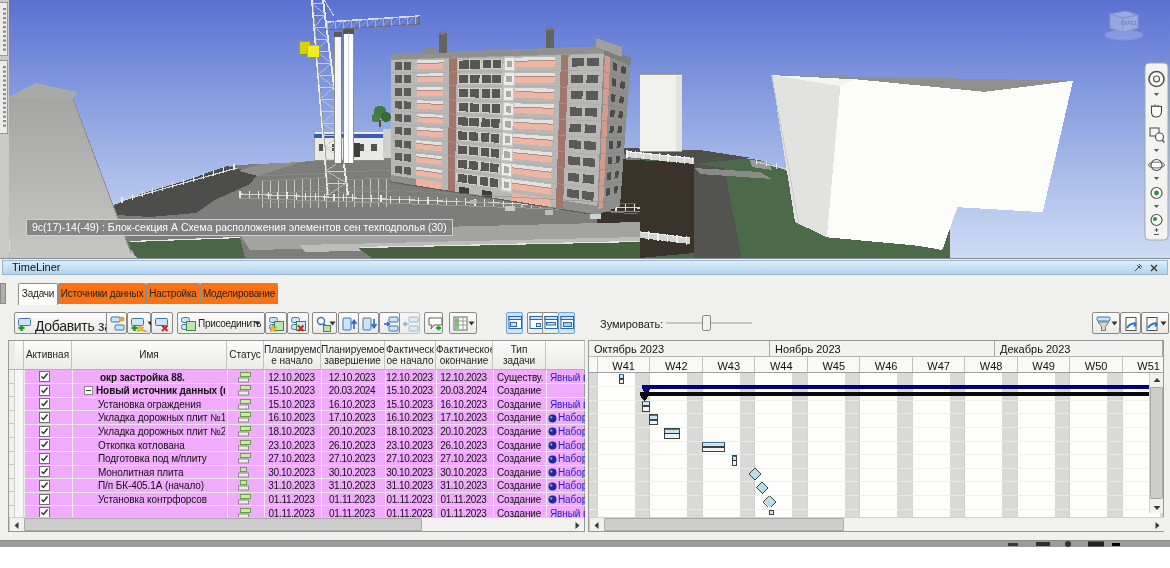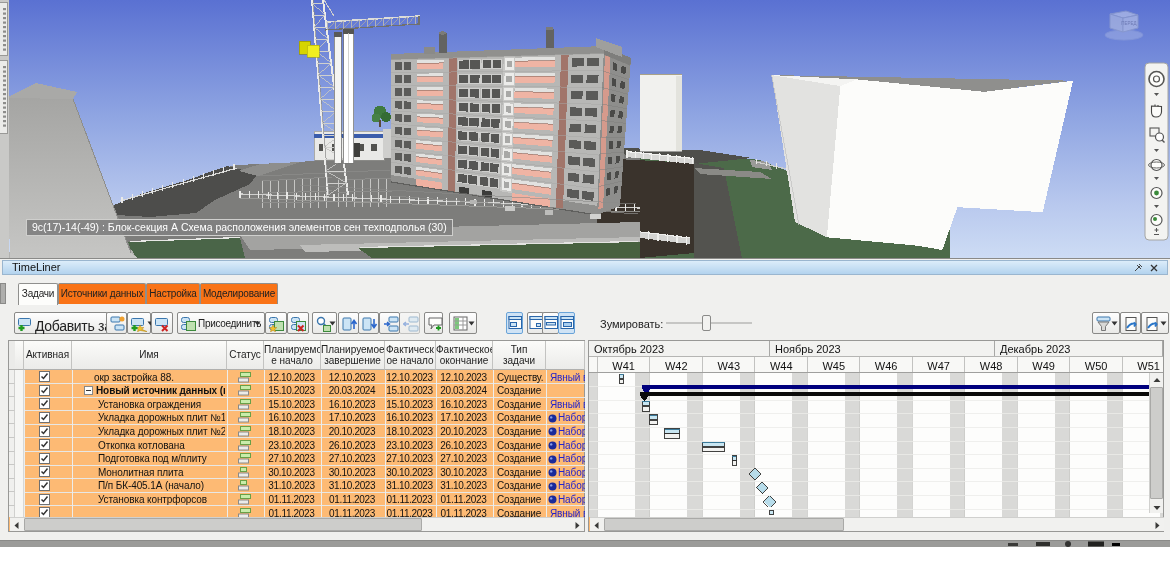--- a/index.html
+++ b/index.html
@@ -7,21 +7,21 @@
 #viewport{left:0;top:0;width:1170px;height:258px;overflow:hidden;}
 #dock{left:0;top:0;width:9px;height:258px;background:#c9c9c7;}
 .dtab{position:absolute;left:0;width:8px;background:#ebebe9;border:1px solid #999997;border-left:none;}
 #label3d{left:26px;top:219px;width:427px;height:17px;background:rgba(128,128,128,.93);border:1px solid #cfcfcd;color:#fff;font-size:10.5px;line-height:15px;padding-left:5px;white-space:nowrap;overflow:hidden;}
 #tl{left:0;top:258px;width:1170px;height:283px;background:#f0f0ee;border-top:1px solid #8a8a88;}
 #tltitle{left:2px;top:1px;width:1166px;height:15px;background:linear-gradient(#dcedfa,#b3d3ee);border:1px solid #9ab6cf;font-size:11px;color:#111;line-height:13px;padding-left:9px;}
 .tab{position:absolute;top:24px;height:21px;font-size:10px;letter-spacing:-0.2px;line-height:20px;text-align:center;color:#222;background:#f97316;border:1px solid #8f8f8d;border-bottom:none;border-radius:2px 2px 0 0;}
 .tab.act{background:#fdfdfb;height:22px;z-index:2;}
 .tbtn{position:absolute;top:53px;height:22px;border:1px solid #898987;background:linear-gradient(#fefefe,#e9e9e7);border-radius:2px;font-size:10px;color:#222;}
 .tbtn span.lbl{position:absolute;left:20px;top:5px;white-space:nowrap;letter-spacing:-0.3px;}
-.box{position:absolute;top:81px;height:192px;background:#fdba74;border:1px solid #989896;}
+.box{position:absolute;top:81px;height:192px;background:#f0abfc;border:1px solid #989896;}
 .hdrcell{position:absolute;top:0;height:29px;background:linear-gradient(#fbfbf9,#ebebe9);border-right:1px solid #c3c3c1;border-bottom:1px solid #b0b0ae;font-size:10px;color:#222;text-align:center;overflow:hidden;}
 .hdrcell div{position:relative;top:50%;transform:translateY(-50%);line-height:10.5px;}
 .cell{position:absolute;font-size:10px;letter-spacing:-0.1px;color:#111;white-space:nowrap;overflow:hidden;}
 .rowline{position:absolute;height:1px;background:#e7e7e5;}
 .colline{position:absolute;width:1px;background:#ededeb;}
 .sb{position:absolute;background:#f1f1ef;}
 .sbthumb{position:absolute;background:#cdcdcb;border:1px solid #a9a9a7;border-radius:1px;}
 .sbarr{position:absolute;width:14px;height:13px;}
 .chk{position:absolute;width:11px;height:11px;border:1px solid #707070;background:#fff;}
 </style></head><body>
@@ -766,21 +766,21 @@
       </div>
       <div class="abs" style="left:0;top:29px;width:576px;height:147px;overflow:hidden;">
         <div class="rowline" style="left:0;top:13.0px;width:576px;"></div>
         <div class="abs" style="left:0;top:0.0px;width:6px;height:13.6px;background:#f0f0ee;border-right:1px solid #d0d0ce;border-bottom:1px solid #c8c8c6;"></div>
         <div class="abs" style="left:6px;top:0.0px;width:9px;height:13.6px;background:#f6f6f4;border-right:1px solid #d8d8d6;"></div>
         <div class="chk" style="left:30px;top:1.2px;">
           <svg width="9" height="9" style="position:absolute;left:0;top:0">
             <path d="M1.5 4.5 L3.5 6.5 L7.5 1.5" stroke="#333" stroke-width="1.5" fill="none"></path>
           </svg>
         </div>
-        <div class="cell" style="left:85px;top:1.6px;width:127px;">окр застройка 88.</div>
+        <div class="cell" style="left:91px;top:1.6px;width:127px;font-weight:bold;">окр застройка 88.</div>
         <svg class="abs" style="left:229px;top:1.5px" width="13" height="11">
           <rect x="2.5" y="0.5" width="10" height="4" fill="#c9ecaa" stroke="#69a047"></rect>
           <rect x="0.5" y="6" width="10" height="4" fill="#ebebe9" stroke="#8a8a88"></rect>
         </svg>
         <div class="cell" style="left:255px;top:1.6px;width:55px;text-align:center;letter-spacing:-0.35px;">12.10.2023</div>
         <div class="cell" style="left:312px;top:1.6px;width:62px;text-align:center;letter-spacing:-0.35px;">12.10.2023</div>
         <div class="cell" style="left:376px;top:1.6px;width:49px;text-align:center;letter-spacing:-0.35px;">12.10.2023</div>
         <div class="cell" style="left:427px;top:1.6px;width:55px;text-align:center;letter-spacing:-0.35px;">12.10.2023</div>
         <div class="cell" style="left:488px;top:1.6px;width:47px;">Существу...</div>
         <div class="cell" style="left:541px;top:1.6px;width:36px;color:#2222cc;">Явный вы</div>

